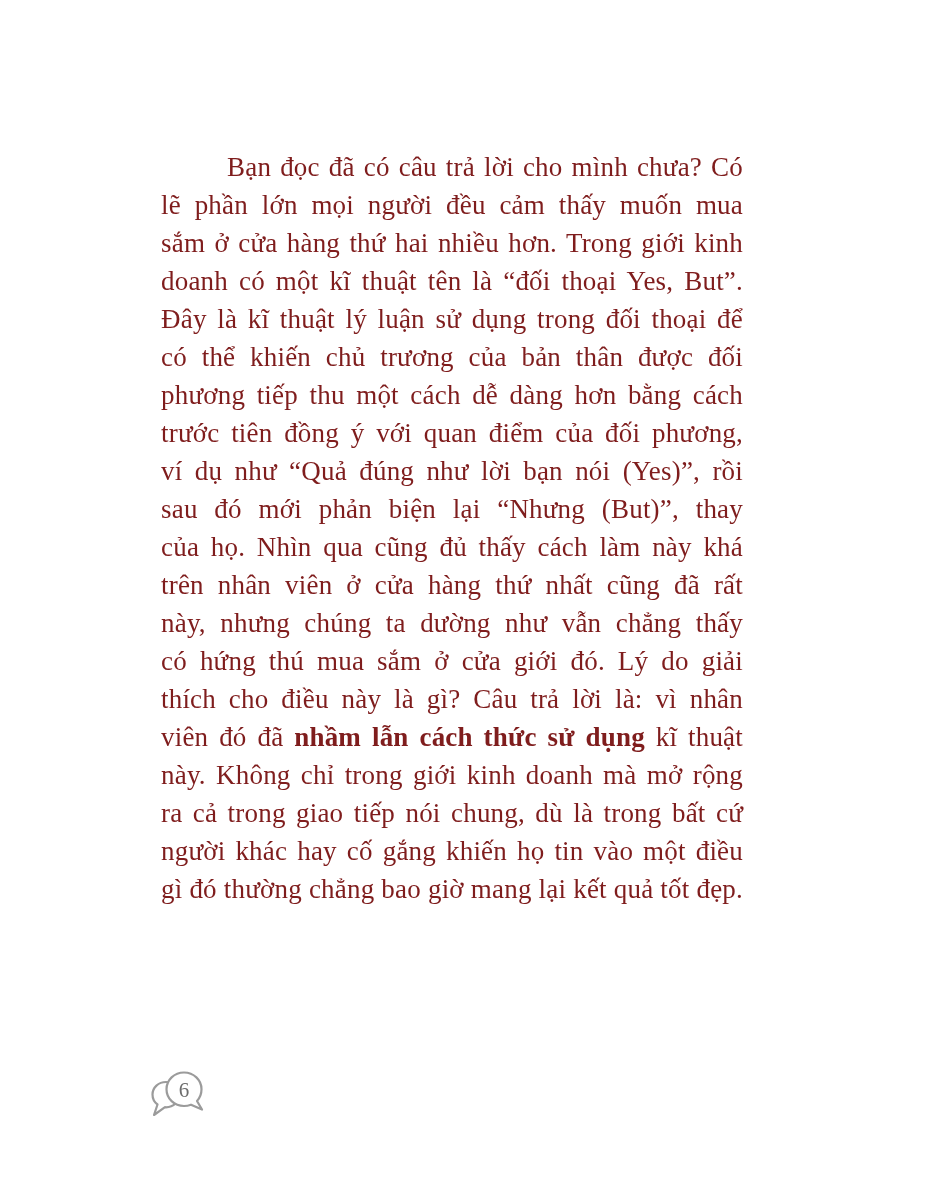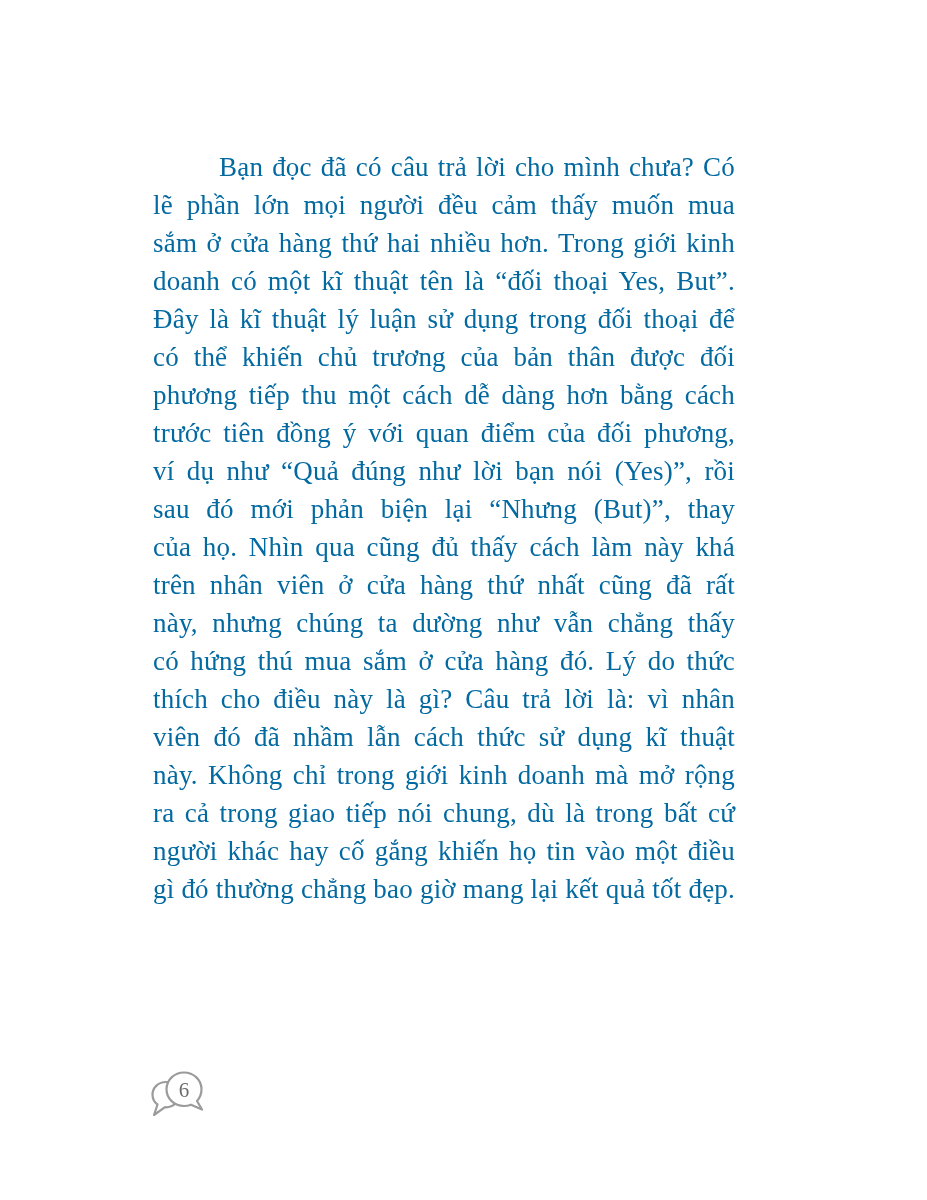--- a/index.html
+++ b/index.html
@@ -10,39 +10,39 @@
   .page {
     position: relative;
     width: 927px;
     height: 1200px;
     background: #ffffff;
     overflow: hidden;
     font-family: "Liberation Serif", "DejaVu Serif", serif;
   }
   .text-block {
     position: absolute;
-    left: 153px;
+    left: 161px;
     top: 148px;
     width: 582px;
-    color: #0369a1;
+    color: #7f1d1d;
     font-size: 27px;
     line-height: 38px;
     letter-spacing: 0.2px;
   }
   .line {
     margin: 0;
     height: 38px;
     text-align: justify;
     text-align-last: justify;
   }
   .line.indent {
     padding-left: 66px;
   }
   .line b {
-    font-weight: normal;
+    font-weight: bold;
     margin-top: 15px;
   }
   .page-footer {
     position: absolute;
     left: 149px;
     top: 1070px;
     width: 60px;
     height: 54px;
   }
   .page-footer svg {
@@ -64,21 +64,21 @@
     <p class="line">doanh có một kĩ thuật tên là “đối thoại Yes, But”.</p>
     <p class="line">Đây là kĩ thuật lý luận sử dụng trong đối thoại để</p>
     <p class="line">có thể khiến chủ trương của bản thân được đối</p>
     <p class="line">phương tiếp thu một cách dễ dàng hơn bằng cách</p>
     <p class="line">trước tiên đồng ý với quan điểm của đối phương,</p>
     <p class="line">ví dụ như “Quả đúng như lời bạn nói (Yes)”, rồi</p>
     <p class="line">sau đó mới phản biện lại “Nhưng (But)”, thay</p>
     <p class="line">của họ. Nhìn qua cũng đủ thấy cách làm này khá</p>
     <p class="line">trên nhân viên ở cửa hàng thứ nhất cũng đã rất</p>
     <p class="line">này, nhưng chúng ta dường như vẫn chẳng thấy</p>
-    <p class="line">có hứng thú mua sắm ở cửa hàng đó. Lý do thức</p>
+    <p class="line">có hứng thú mua sắm ở cửa giới đó. Lý do giải</p>
     <p class="line">thích cho điều này là gì? Câu trả lời là: vì nhân</p>
     <p class="line"><span>viên đó đã </span><b>nhầm lẫn cách thức sử dụng</b><span> kĩ thuật</span></p>
     <p class="line">này. Không chỉ trong giới kinh doanh mà mở rộng</p>
     <p class="line">ra cả trong giao tiếp nói chung, dù là trong bất cứ</p>
     <p class="line">người khác hay cố gắng khiến họ tin vào một điều</p>
     <p class="line">gì đó thường chẳng bao giờ mang lại kết quả tốt đẹp.</p>
   </main>
 
   <footer class="page-footer">
     <svg width="58" height="52" viewBox="0 0 58 52">

